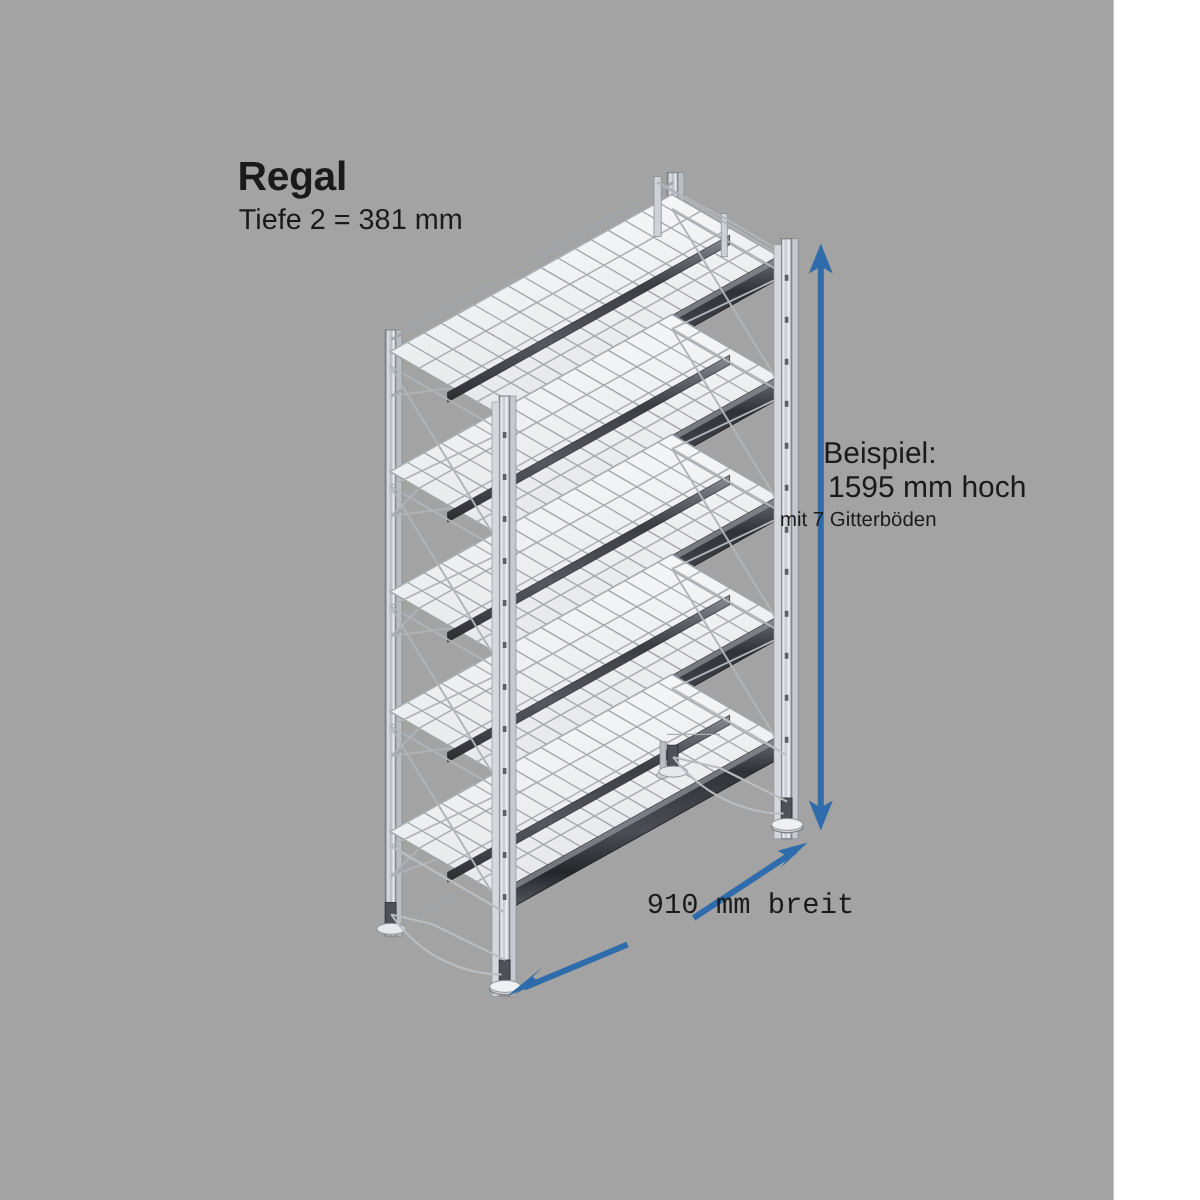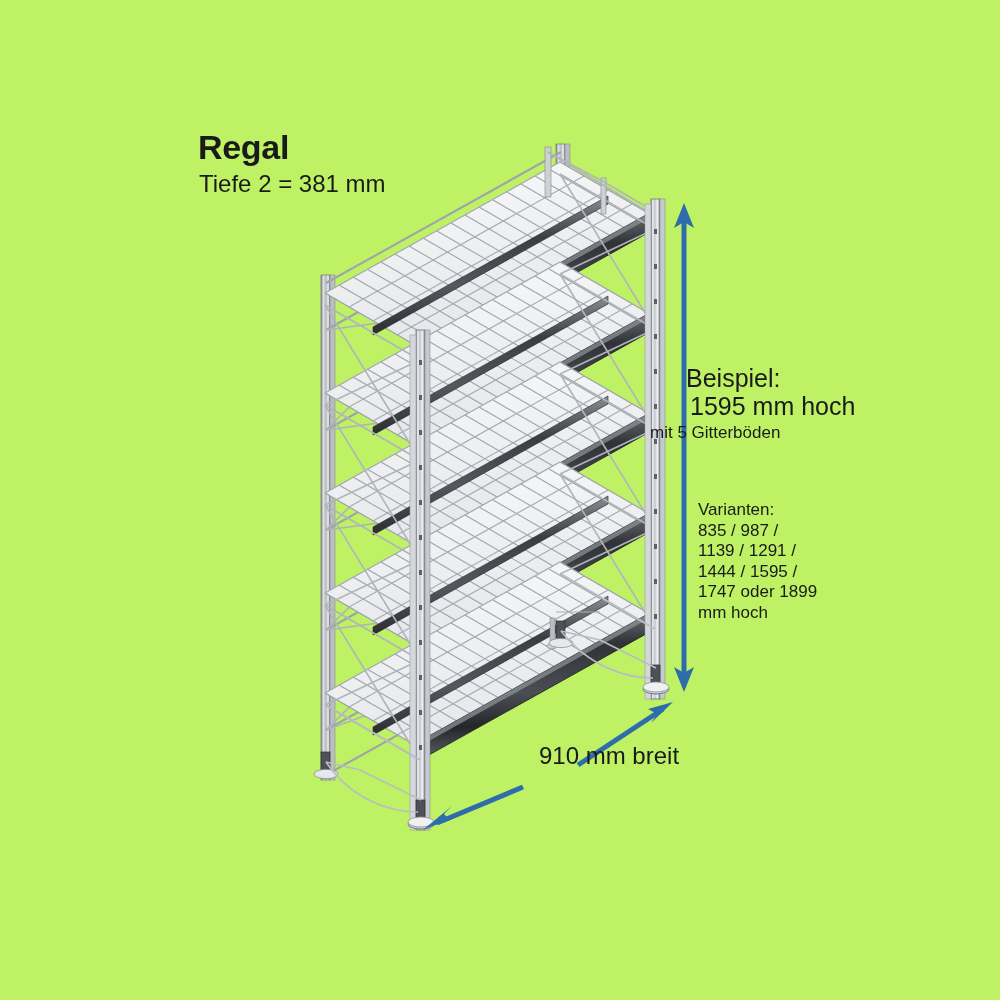--- a/index.html
+++ b/index.html
@@ -1,26 +1,26 @@
 <!DOCTYPE html>
 <html><head>
 <meta charset="utf-8">
 <style>
   html,body{margin:0;padding:0;background:#ffffff;}
   body{width:1000px;height:1000px;overflow:hidden;font-family:"Liberation Sans",sans-serif;}
-  #stage{position:relative;width:1000px;height:1000px;background:#bef264;}
+  #stage{position:relative;width:928px;height:1000px;background:#a3a3a3;}
   svg{display:block;}
   .txt{position:absolute;color:#1a1a1a;white-space:pre;}
   #title{left:198px;top:128px;font-size:34px;font-weight:bold;letter-spacing:-0.3px;}
   #subtitle{left:199px;top:170px;font-size:24px;}
   #ex-label{left:650px;top:364px;font-size:25px;padding-left:36px;}
   #ex-value{left:650px;top:392px;font-size:25px;margin-left:40px;}
   #ex-note{left:650px;top:423px;font-size:17px;}
   #var-block{left:698px;top:500px;font-size:17px;line-height:20.5px;}
-  #width-label{left:539px;top:742px;font-size:24px;}
+  #width-label{left:539px;top:742px;font-size:24px;font-family:Liberation Mono, monospace;}
 </style>
 </head>
 <body>
 
 <div id="stage">
 
   <svg width="1000" height="1000" viewBox="0 0 1000 1000">
     <defs>
       <linearGradient id="postG" x1="0" y1="0" x2="1" y2="0">
         <stop offset="0%" stop-color="#8e9398"></stop>
@@ -401,24 +401,18 @@
       <polygon points="424,829 450,820 444,814 452,806" fill="#2f6cab"></polygon>
     </g>
 
   </svg>
 
   <div class="txt" id="title">Regal</div>
   <div class="txt" id="subtitle">Tiefe 2 = 381 mm</div>
 
   <div class="txt" id="ex-label">Beispiel:</div>
   <div class="txt" id="ex-value">1595 mm hoch</div>
-  <div class="txt" id="ex-note">mit 5 Gitterböden</div>
-
-  <div class="txt" id="var-block">Varianten:
-835 / 987 /
-1139 / 1291 /
-1444 / 1595 /
-1747 oder 1899
-mm hoch</div>
+  <div class="txt" id="ex-note">mit 7 Gitterböden</div>
+
 
   <div class="txt" id="width-label">910 mm breit</div>
 
 </div>
 
 </body></html>

